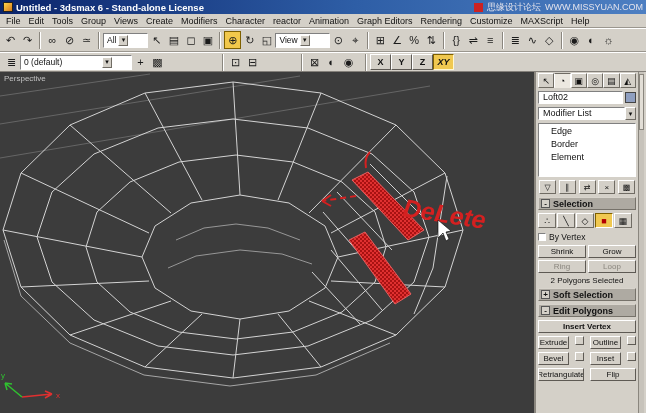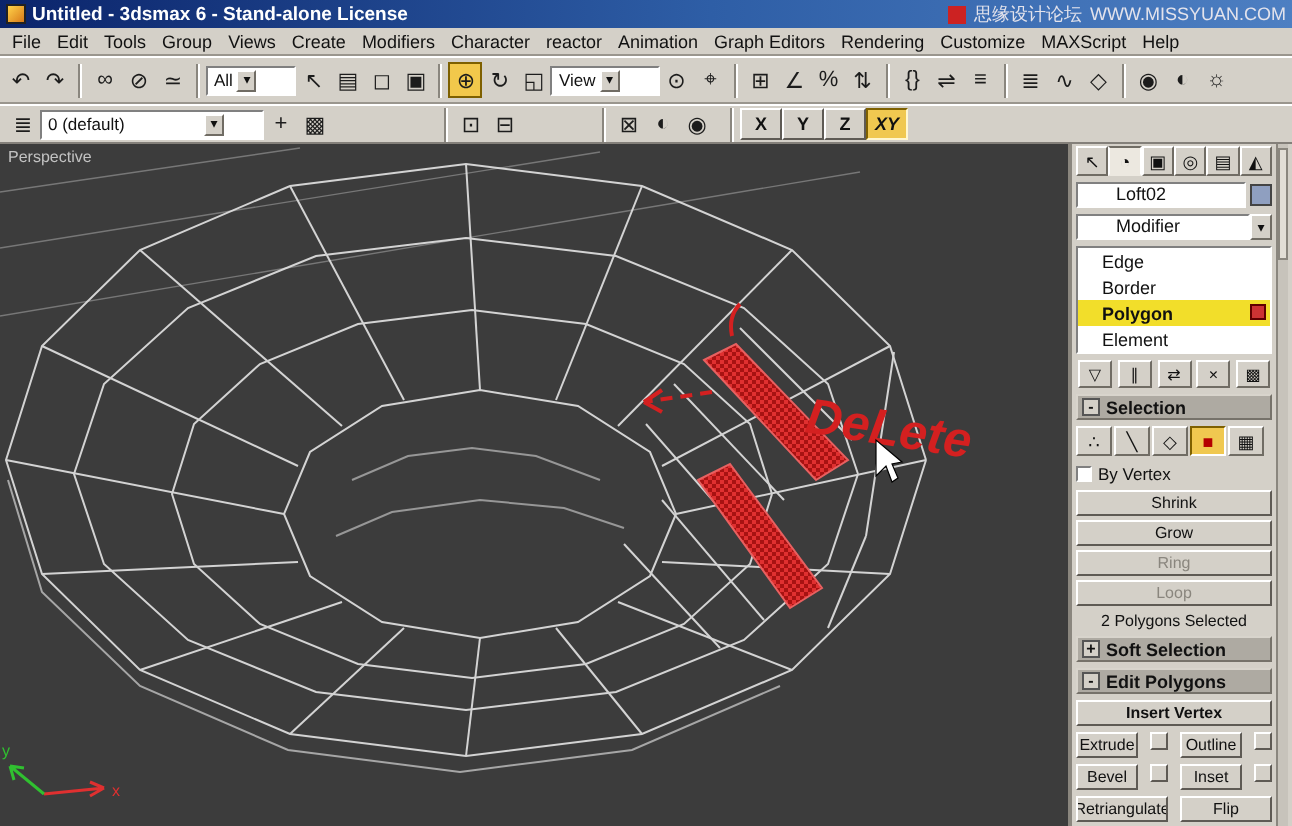--- a/index.html
+++ b/index.html
@@ -50,21 +50,21 @@
   .pscroll{width:6px;background:#c7c3bb;border-left:1px solid #8a867e;position:relative;flex:0 0 auto;}
   .pthumb{position:absolute;top:2px;left:0;width:5px;height:56px;background:#e2ded6;border:1px solid #8a867e;}
 
   .tabs{display:flex;height:15px;flex:0 0 auto;}
   .tab{flex:1;display:flex;align-items:center;justify-content:center;font-size:9px;background:#d4d0c8;
     border:1px solid;border-color:#fff #706c64 #706c64 #fff;}
   .tab.active{background:#ece8e0;border-color:#706c64 #fff #ece8e0 #fff;}
 
   .namerow{display:flex;gap:2px;align-items:center;flex:0 0 auto;}
   .nfield{flex:1;height:13px;background:#fff;border:1px solid;border-color:#808080 #fff #fff #808080;
-    font-size:9px;line-height:11px;padding:0 19px;overflow:hidden;}
+    font-size:9px;line-height:11px;padding:0 4px;overflow:hidden;}
   .swatch{width:11px;height:11px;background:#8f9fc0;border:1px solid #444;flex:0 0 auto;}
 
   .modlist{display:flex;flex:0 0 auto;}
   .mlarrow{width:11px;height:13px;background:#d4d0c8;border:1px solid;border-color:#fff #706c64 #706c64 #fff;
     font-size:7px;display:flex;align-items:center;justify-content:center;flex:0 0 auto;}
 
   .stack{background:#fff;border:1px solid;border-color:#808080 #fff #fff #808080;height:54px;flex:0 0 auto;overflow:hidden;}
   .srow{height:13px;display:flex;align-items:center;font-size:9px;padding-left:12px;position:relative;}
   .srow.sel{background:#f2de2a;font-weight:bold;}
   .sicon{position:absolute;right:2px;top:2px;width:8px;height:8px;background:#cc3333;border:1px solid #5e0000;}
@@ -78,21 +78,21 @@
   .rhbox{width:9px;height:9px;background:#d4d0c8;border:1px solid #555;font-size:8px;line-height:7px;text-align:center;flex:0 0 auto;}
 
   .selicons{display:flex;gap:1px;flex:0 0 auto;}
   .selico{width:18px;height:15px;background:#d4d0c8;border:1px solid;border-color:#fff #706c64 #706c64 #fff;
     font-size:9px;display:flex;align-items:center;justify-content:center;}
   .selico.active{background:#f0c850;border-color:#7e6000 #fff #fff #7e6000;color:#b40000;}
 
   .cbrow{display:flex;align-items:center;gap:3px;font-size:8.5px;height:11px;flex:0 0 auto;}
   .cb{width:8px;height:8px;background:#fff;border:1px solid;border-color:#808080 #fff #fff #808080;flex:0 0 auto;}
 
-  .grid2{display:grid;grid-template-columns:1fr;gap:2px;flex:0 0 auto;}
+  .grid2{display:grid;grid-template-columns:1fr 1fr;gap:2px;flex:0 0 auto;}
   .pbtn{height:13px;background:#d4d0c8;border:1px solid;border-color:#fff #5e5a54 #5e5a54 #fff;
     font-size:8px;display:flex;align-items:center;justify-content:center;white-space:nowrap;overflow:hidden;}
   .pbtn.dis{color:#8a867e;}
   .pbtn.wide{width:100%;font-weight:bold;}
   .status{font-size:8px;text-align:center;flex:0 0 auto;}
   .editrow{display:flex;gap:6px;flex:0 0 auto;}
   .editrow .pbtn{flex:1;}
   .sqbtn{width:9px;height:9px;background:#d4d0c8;border:1px solid;border-color:#fff #5e5a54 #5e5a54 #fff;flex:0 0 auto;}
 </style>
 </head>
@@ -290,24 +290,20 @@
         </div>
 
         <div class="modlist">
           <span class="nfield">Modifier List</span>
           <span class="mlarrow">▾</span>
         </div>
 
         <div class="stack">
           <div class="srow">Edge</div>
           <div class="srow">Border</div>
-          <div class="srow sel">
-            <span>Polygon</span>
-            <span class="sicon"></span>
-          </div>
           <div class="srow">Element</div>
         </div>
 
         <div class="stools">
           <span class="stool">▽</span>
           <span class="stool">∥</span>
           <span class="stool">⇄</span>
           <span class="stool">×</span>
           <span class="stool">▩</span>
         </div>

